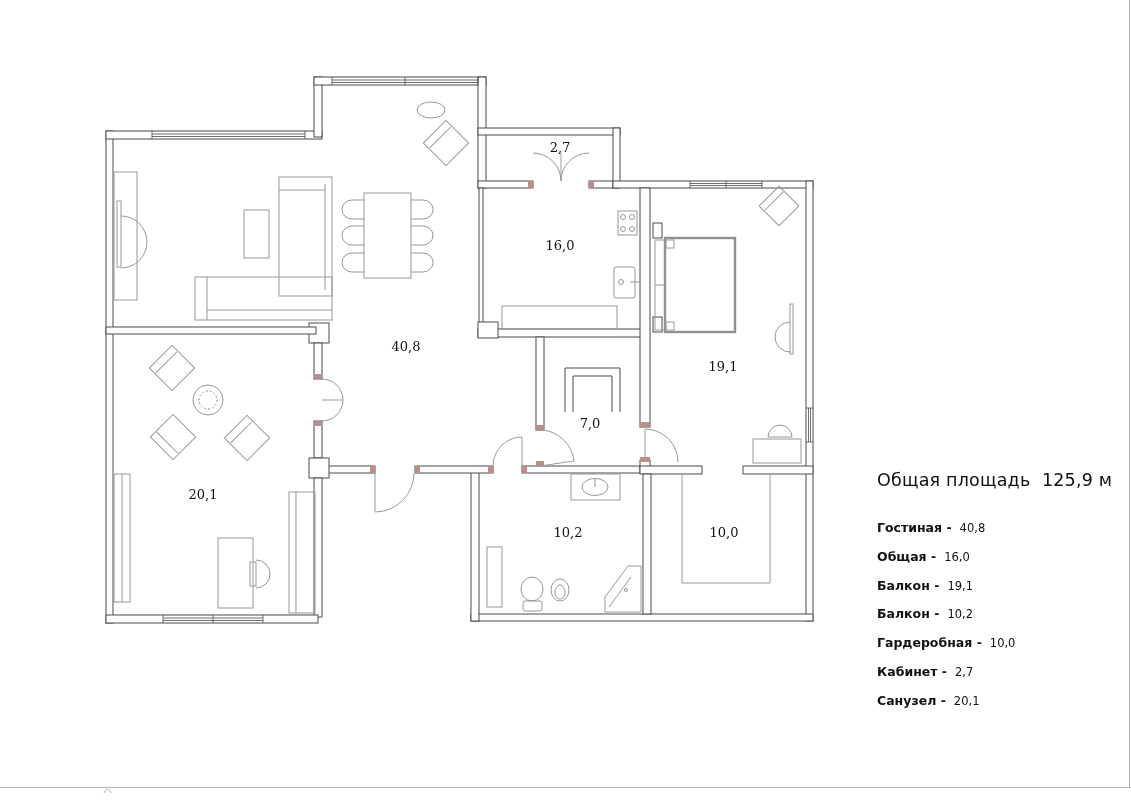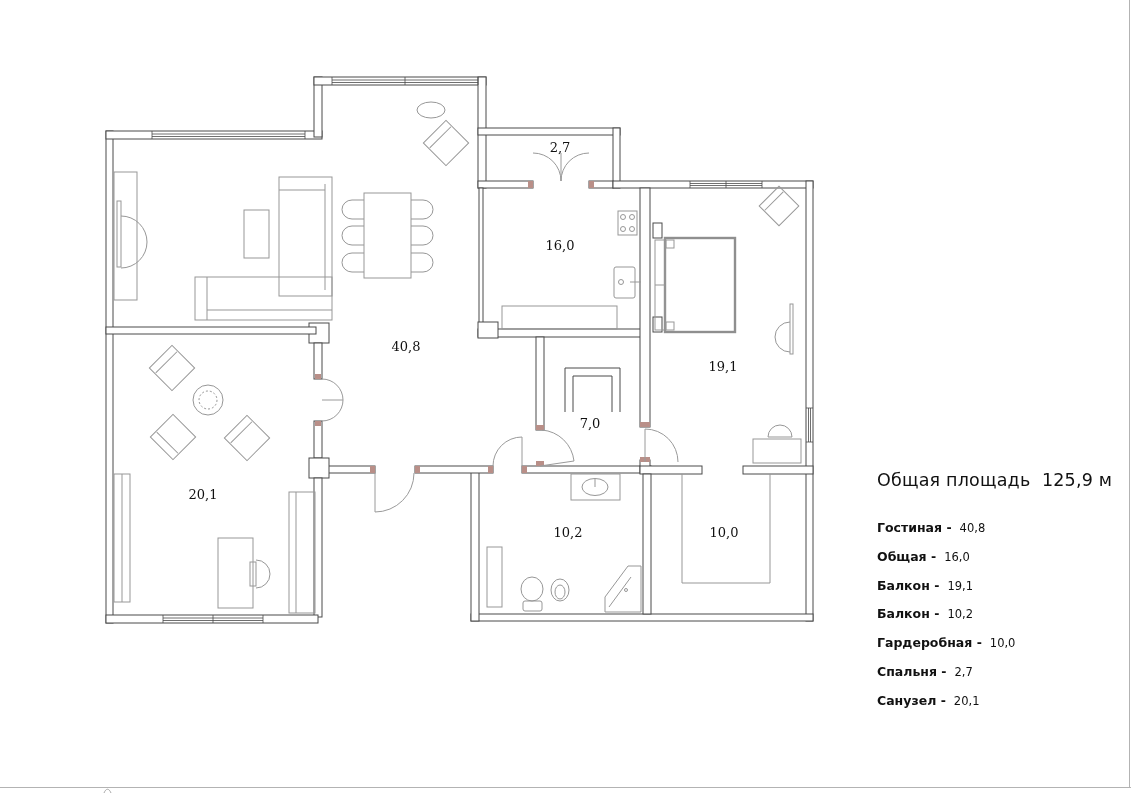--- a/index.html
+++ b/index.html
@@ -332,21 +332,21 @@
     </div>
     <div class="legend-row">
       <span class="legend-label">Балкон -</span>
       <span class="legend-value">10,2</span>
     </div>
     <div class="legend-row">
       <span class="legend-label">Гардеробная -</span>
       <span class="legend-value">10,0</span>
     </div>
     <div class="legend-row">
-      <span class="legend-label">Спальня -</span>
+      <span class="legend-label">Кабинет -</span>
       <span class="legend-value">2,7</span>
     </div>
     <div class="legend-row">
       <span class="legend-label">Санузел -</span>
       <span class="legend-value">20,1</span>
     </div>
   </div>
 </div>
 
 </body></html>

